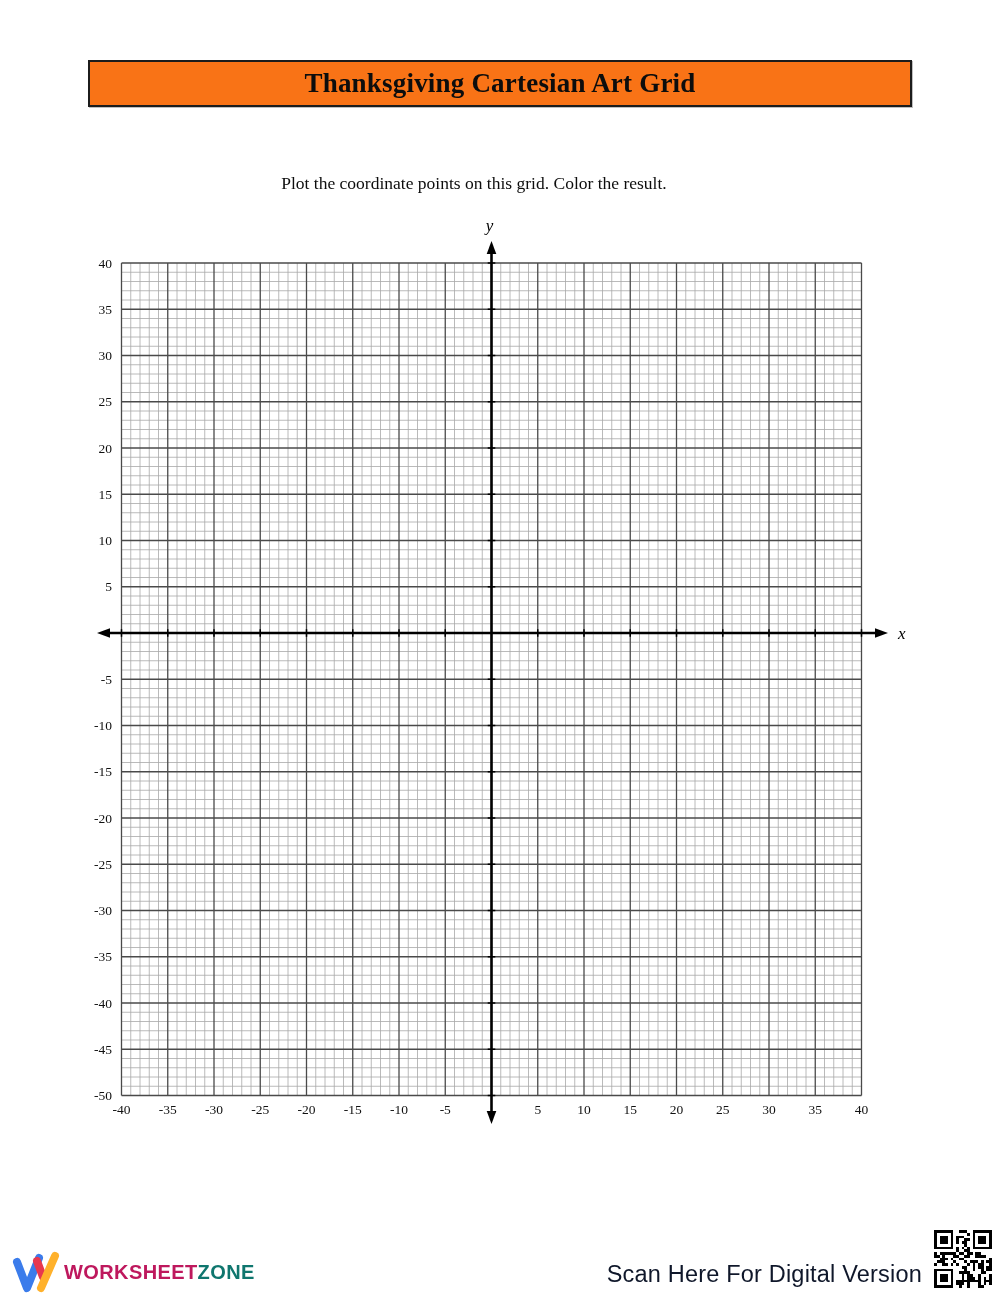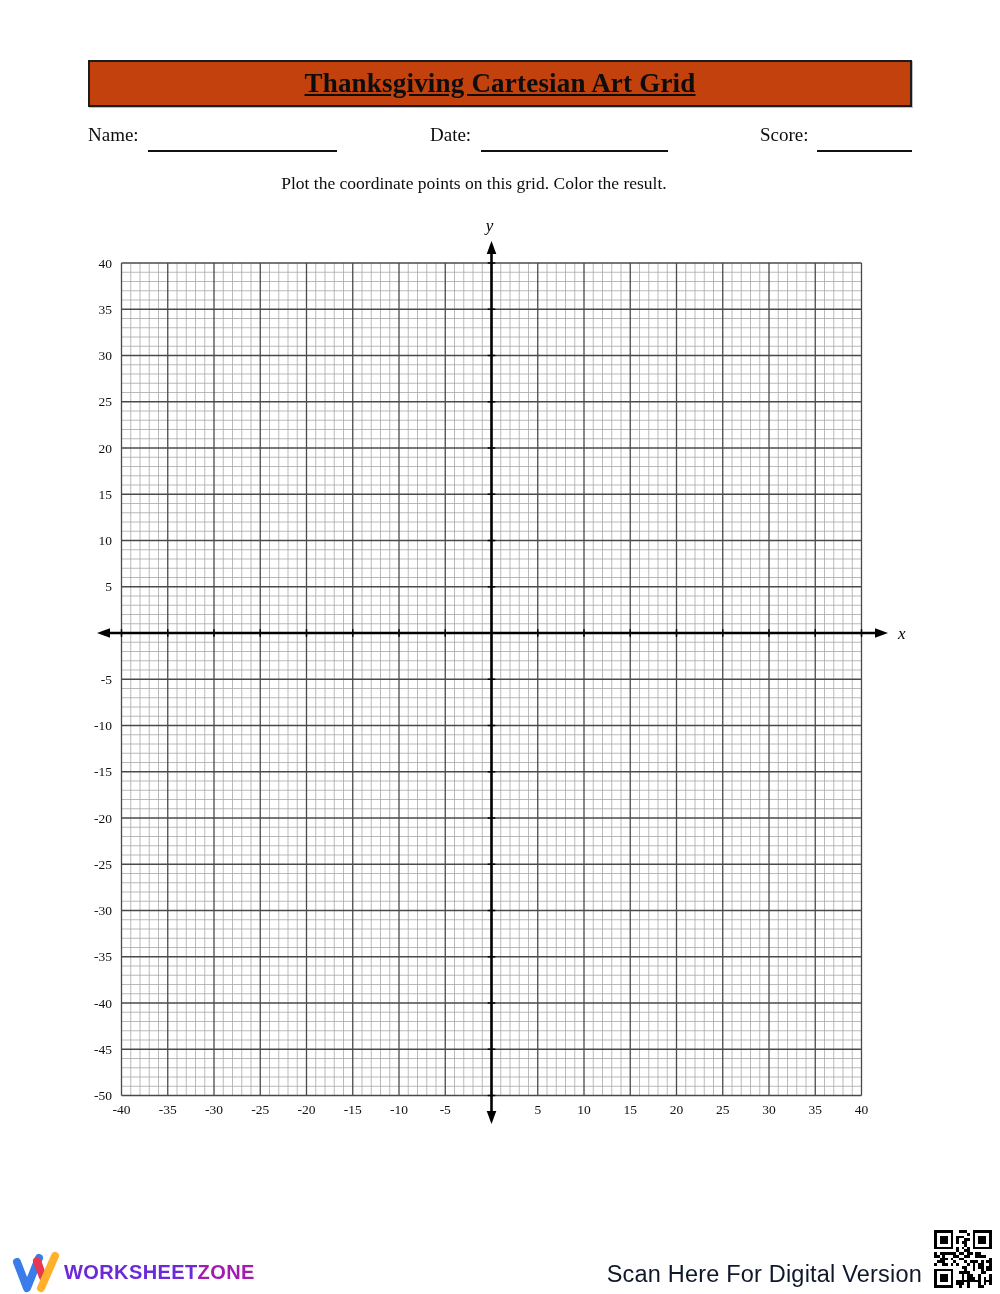--- a/index.html
+++ b/index.html
@@ -3,23 +3,23 @@
 <meta charset="utf-8">
 <style>
   html,body{margin:0;padding:0;background:#ffffff;}
   .page{
     position:relative;width:1000px;height:1294px;background:#ffffff;
     font-family:"Liberation Serif",serif;color:#0d0d0d;overflow:hidden;
   }
   
   .title-box{
     position:absolute;left:88px;top:60px;width:824px;height:47px;
-    border:2px solid #1c1c1c;box-sizing:border-box;background:#c2410c;
+    border:2px solid #1c1c1c;box-sizing:border-box;background:#f97316;
     box-shadow:1px 1px 0 rgba(0,0,0,0.25);
-    display:flex;align-items:center;justify-content:center;text-decoration:underline;
+    display:flex;align-items:center;justify-content:center;
   }
   .title-box h1{
     margin:0;font-size:27px;font-weight:600;letter-spacing:0.2px;
     font-family:"Liberation Serif",serif;
   }
   
   .fields-row{position:absolute;left:0;top:124px;width:1000px;height:34px;}
   .field-label{position:absolute;font-size:19px;}
   .fill-line{position:absolute;border-bottom:2px solid #111;height:26px;}
   .name-label{left:88px;}
@@ -46,28 +46,20 @@
 </style>
 </head>
 <body>
 
 <div class="page">
 
   <div class="title-box">
     <h1>Thanksgiving Cartesian Art Grid</h1>
   </div>
 
-  <div class="fields-row">
-    <span class="field-label name-label">Name:</span>
-    <div class="fill-line name-line"></div>
-    <span class="field-label date-label">Date:</span>
-    <div class="fill-line date-line"></div>
-    <span class="field-label score-label">Score:</span>
-    <div class="fill-line score-line"></div>
-  </div>
 
   <p class="instruction">Plot the coordinate points on this grid. Color the result.</p>
 
   <div class="grid-wrap">
     <svg width="1000" height="940" viewBox="0 0 1000 940">
         <g>
           <line x1="130.75" y1="53" x2="130.75" y2="885.5" stroke="#a8a8a8" stroke-width="0.8"></line>
           <line x1="140" y1="53" x2="140" y2="885.5" stroke="#a8a8a8" stroke-width="0.8"></line>
           <line x1="149.25" y1="53" x2="149.25" y2="885.5" stroke="#a8a8a8" stroke-width="0.8"></line>
           <line x1="158.5" y1="53" x2="158.5" y2="885.5" stroke="#a8a8a8" stroke-width="0.8"></line>
@@ -325,21 +317,21 @@
       </svg>
   </div>
 
   <div class="footer-logo">
     <svg width="48" height="44" viewBox="0 0 48 44">
       <polyline id="logo-blue" points="5,12 15,38 27,8" fill="none" stroke-width="8" stroke-linecap="round" stroke-linejoin="round" stroke="#3b7ceb"></polyline>
       <line id="logo-red" x1="25" y1="11" x2="31" y2="27" stroke-width="8" stroke-linecap="round" stroke="#e8384f"></line>
       <line id="logo-yellow" x1="29" y1="38" x2="43" y2="6" stroke-width="8" stroke-linecap="round" stroke="#ffb12b"></line>
     </svg>
     <span class="logo-text">
-      <span id="logo-t1" style="color: #6d28d9;">WORKSHEET</span><span id="logo-t2" style="color: #a21caf;">ZONE</span>
+      <span id="logo-t1" style="color: #be185d;">WORKSHEET</span><span id="logo-t2" style="color: #0f766e;">ZONE</span>
     </span>
   </div>
 
   <p class="scan-text">Scan Here For Digital Version</p>
 
   <div class="qr-wrap">
     <svg width="58" height="58" viewBox="0 0 21 21" shape-rendering="crispEdges">
         <rect x="0" y="0" width="7" height="7" fill="#000"></rect>
         <rect x="1" y="1" width="5" height="5" fill="#fff"></rect>
         <rect x="2" y="2" width="3" height="3" fill="#000"></rect>

